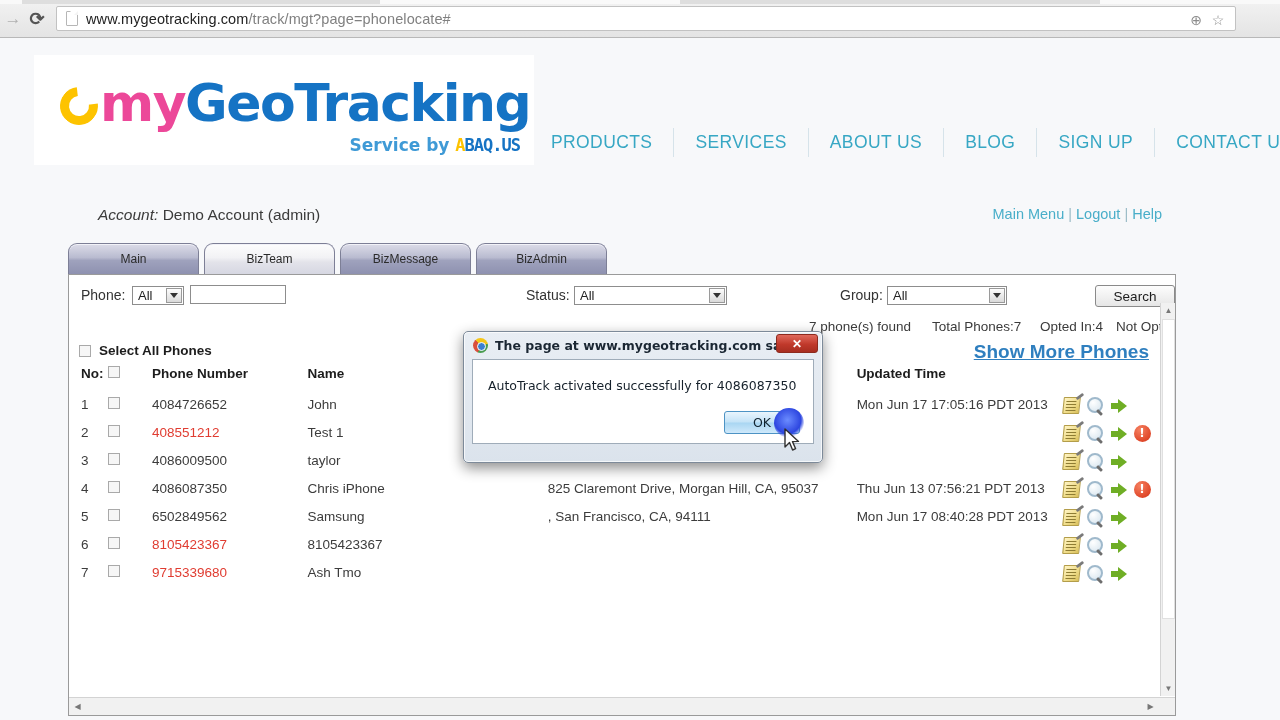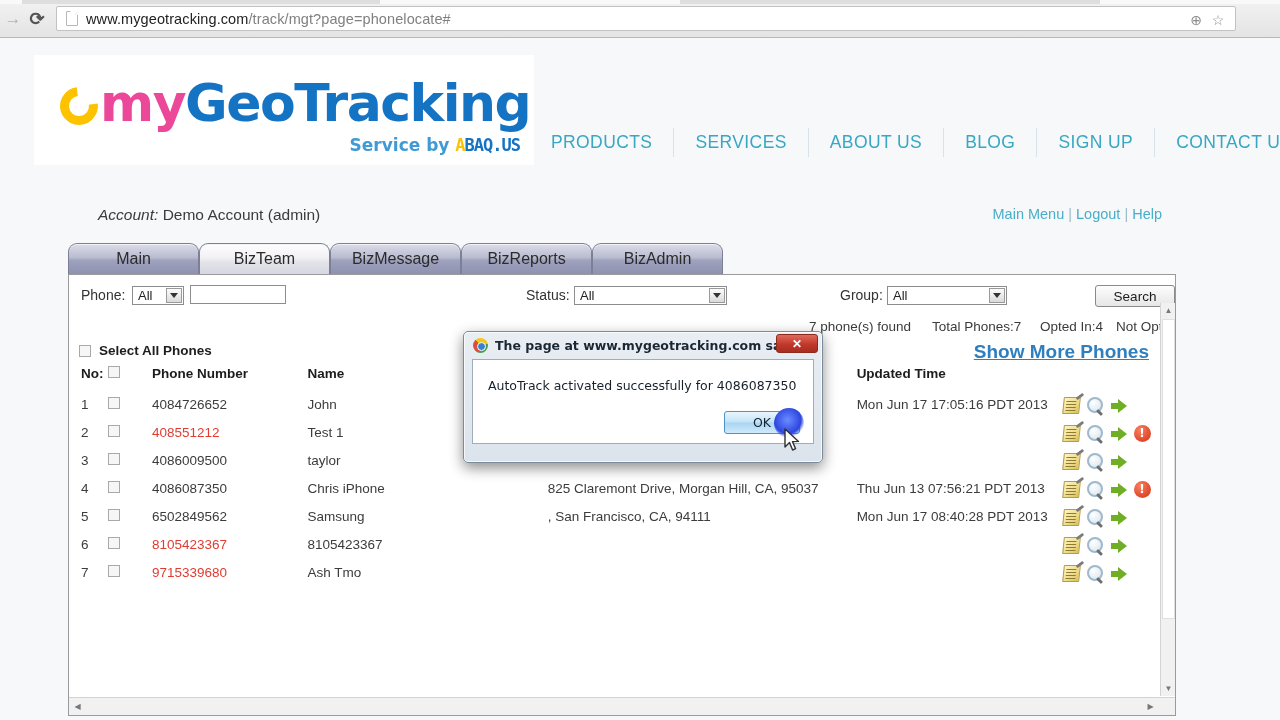--- a/index.html
+++ b/index.html
@@ -108,26 +108,26 @@
   #account-line .acct-label { font-style: italic; }
   #util-links {
     position: absolute; right: 118px; top: 168px; font-size: 14.5px; color: #9dc6d6;
   }
   #util-links a { color: #49aec9; text-decoration: none; }
   #util-links .sep { color: #9bbcc7; padding: 0 4px; }
 
   
   #tabs { position: absolute; left: 68px; top: 205px; height: 31px; display: flex; }
   .biz-tab {
-    width: 131px; height: 31px; 
+    width: 131px; height: 31px; margin-right: 5px;
     border: 1px solid #7d7f96; border-bottom: none;
     border-radius: 9px 9px 0 0;
     background: linear-gradient(#dcdce8 0%, #b9bbd0 45%, #9fa2bd 55%, #8e91b0 100%);
     display: flex; align-items: center; justify-content: center;
-    font-size: 16px; color: #2b2b2b;
+    font-size: 12px; color: #2b2b2b;
     box-shadow: inset 0 1px 0 #f2f2f8;
   }
   .biz-tab.active {
     background: linear-gradient(#fdfdfd 0%, #f2f2f5 45%, #e3e3ea 60%, #d6d7e2 100%);
   }
 
   
   #content-panel {
     position: absolute; left: 68px; top: 236px; width: 1108px; height: 442px;
     background: #ffffff; border: 1px solid #9a9a9a;
@@ -376,21 +376,20 @@
   </div>
 
   <div id="util-links">
     <a href="#">Main Menu</a><span class="sep">|</span><a href="#">Logout</a><span class="sep">|</span><a href="#">Help</a>
   </div>
 
   <div id="tabs">
     <div class="biz-tab">Main</div>
     <div class="biz-tab active">BizTeam</div>
     <div class="biz-tab">BizMessage</div>
-    <div class="biz-tab">BizReports</div>
     <div class="biz-tab">BizAdmin</div>
   </div>
 
   <div id="content-panel">
     <div id="panel-inner">
 
       <div id="filter-bar">
         <div class="f-label" style="left:12px; top:12px;">Phone:</div>
         <div class="select-box" style="left:63px; top:11px; width:52px;">
           <span>All</span>

